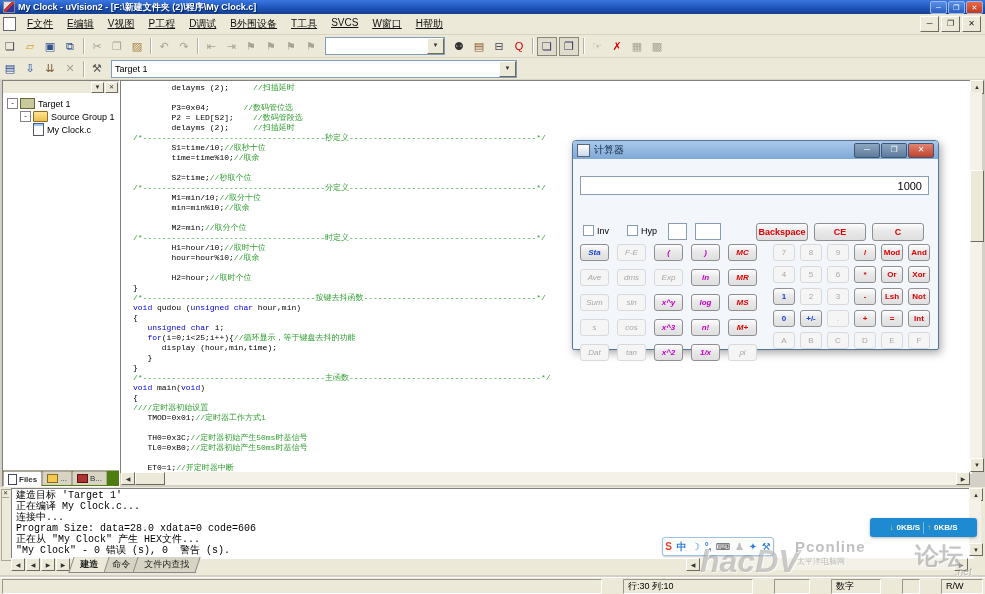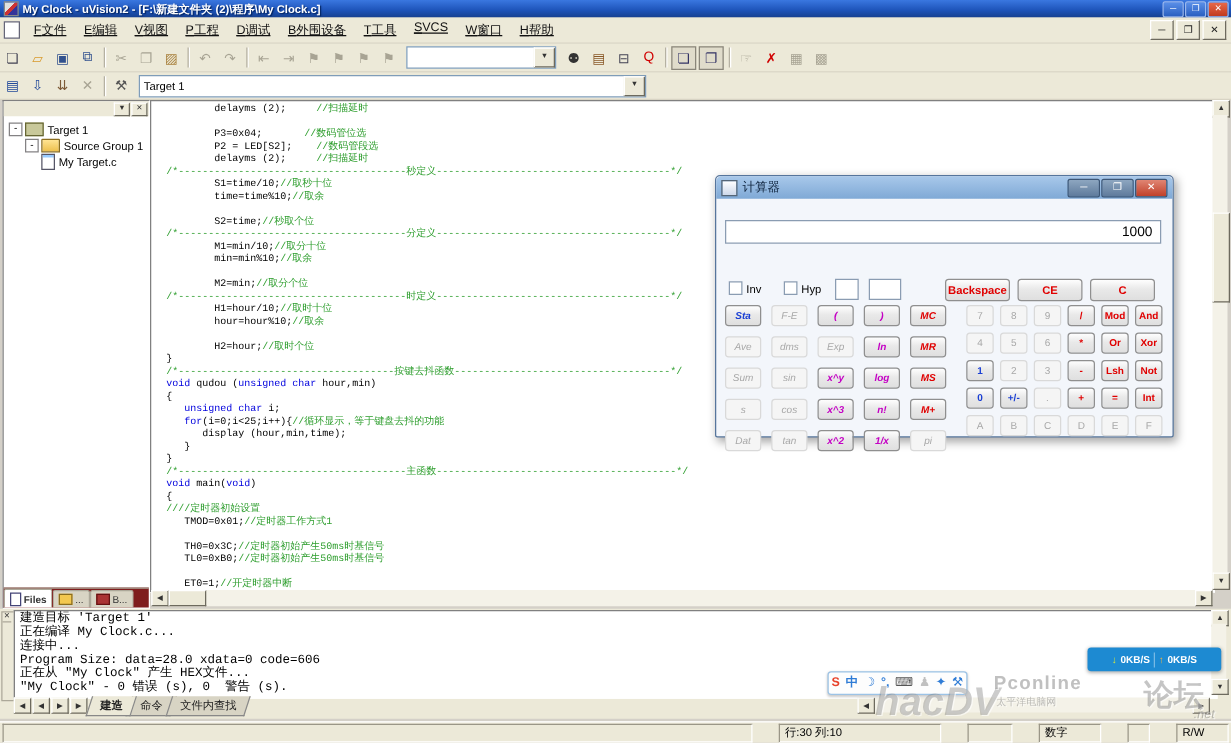--- a/index.html
+++ b/index.html
@@ -34,21 +34,21 @@
   #projpanel{position:absolute;left:2px;top:80px;width:116px;height:405px;background:#fff;border:1px solid;border-color:#808080 #fff #fff #808080;}
   #projhdr{height:11px;background:#ece9d8;display:flex;justify-content:flex-end;gap:1px;padding:1px 1px 0 0;}
   .phb{width:11px;height:9px;background:#ece9d8;border:1px solid;border-color:#fff #6d6a5e #6d6a5e #fff;font-size:6px;line-height:8px;text-align:center;color:#333;}
   #tree{font-size:9px;color:#000;padding-top:4px;}
   .trow{display:flex;align-items:center;height:13px;white-space:nowrap;}
   .expbox{width:9px;height:9px;border:1px solid #848284;background:#fff;font-size:8px;line-height:7px;text-align:center;color:#000;margin-right:2px;flex:none;}
   .ti{flex:none;margin-right:3px;}
   .ti-target{width:13px;height:9px;background:#c8c89a;border:1px solid #666633;}
   .ti-folder{width:13px;height:9px;background:linear-gradient(#ffe493,#edc04e);border:1px solid #8a6d1f;border-radius:1px 1px 0 0;}
   .ti-file{width:9px;height:11px;background:#fff;border:1px solid #556;box-shadow:inset 0 2px 0 #9cf;}
-  #projtabs{position:absolute;left:0;bottom:0;height:15px;display:flex;align-items:center;background:#7f1d1d;width:100%;border-top:1px solid #aca899;}
+  #projtabs{position:absolute;left:0;bottom:0;height:15px;display:flex;align-items:flex-start;background:#4d7c0f;width:100%;border-top:1px solid #aca899;}
   .ptab{height:13px;display:flex;align-items:center;gap:2px;font-size:8px;padding:0 4px;border:1px solid #aca899;border-bottom:none;background:#d8d4c4;border-radius:2px 2px 0 0;color:#333;}
   .ptab.active{background:#fff;font-weight:bold;height:14px;}
   .mini-file{width:7px;height:9px;background:#fff;border:1px solid #447;}
   .mini-folder{width:9px;height:7px;background:#f3c84f;border:1px solid #8a6d1f;}
   .mini-book{width:9px;height:7px;background:#a33;border:1px solid #611;}
   
   #editor{position:absolute;left:120px;top:80px;width:850px;height:392px;background:#ffffff;border:1px solid;border-color:#808080 #fff #fff #808080;overflow:hidden;}
   #code{position:absolute;left:12px;top:2px;font-family:"Liberation Mono","DejaVu Sans Mono",monospace;font-size:8px;line-height:10px;white-space:pre;color:#000;}
   #code .c{color:#2e9e2e;}
   #code .k{color:#0000dd;}
@@ -228,21 +228,21 @@
           <span class="ti ti-target"></span>
           <span>Target 1</span>
         </div>
         <div class="trow" style="padding-left: 17px;">
           <span class="expbox">-</span>
           <span class="ti ti-folder"></span>
           <span>Source Group 1</span>
         </div>
         <div class="trow" style="padding-left: 30px;">
           <span class="ti ti-file"></span>
-          <span>My Target.c</span>
+          <span>My Clock.c</span>
         </div>
       </div>
     <div id="projtabs">
         <span class="ptab active">
           <span class="mini-file"></span>
           <span>Files</span>
         </span>
         <span class="ptab">
           <span class="mini-folder"></span>
           <span>...</span>

